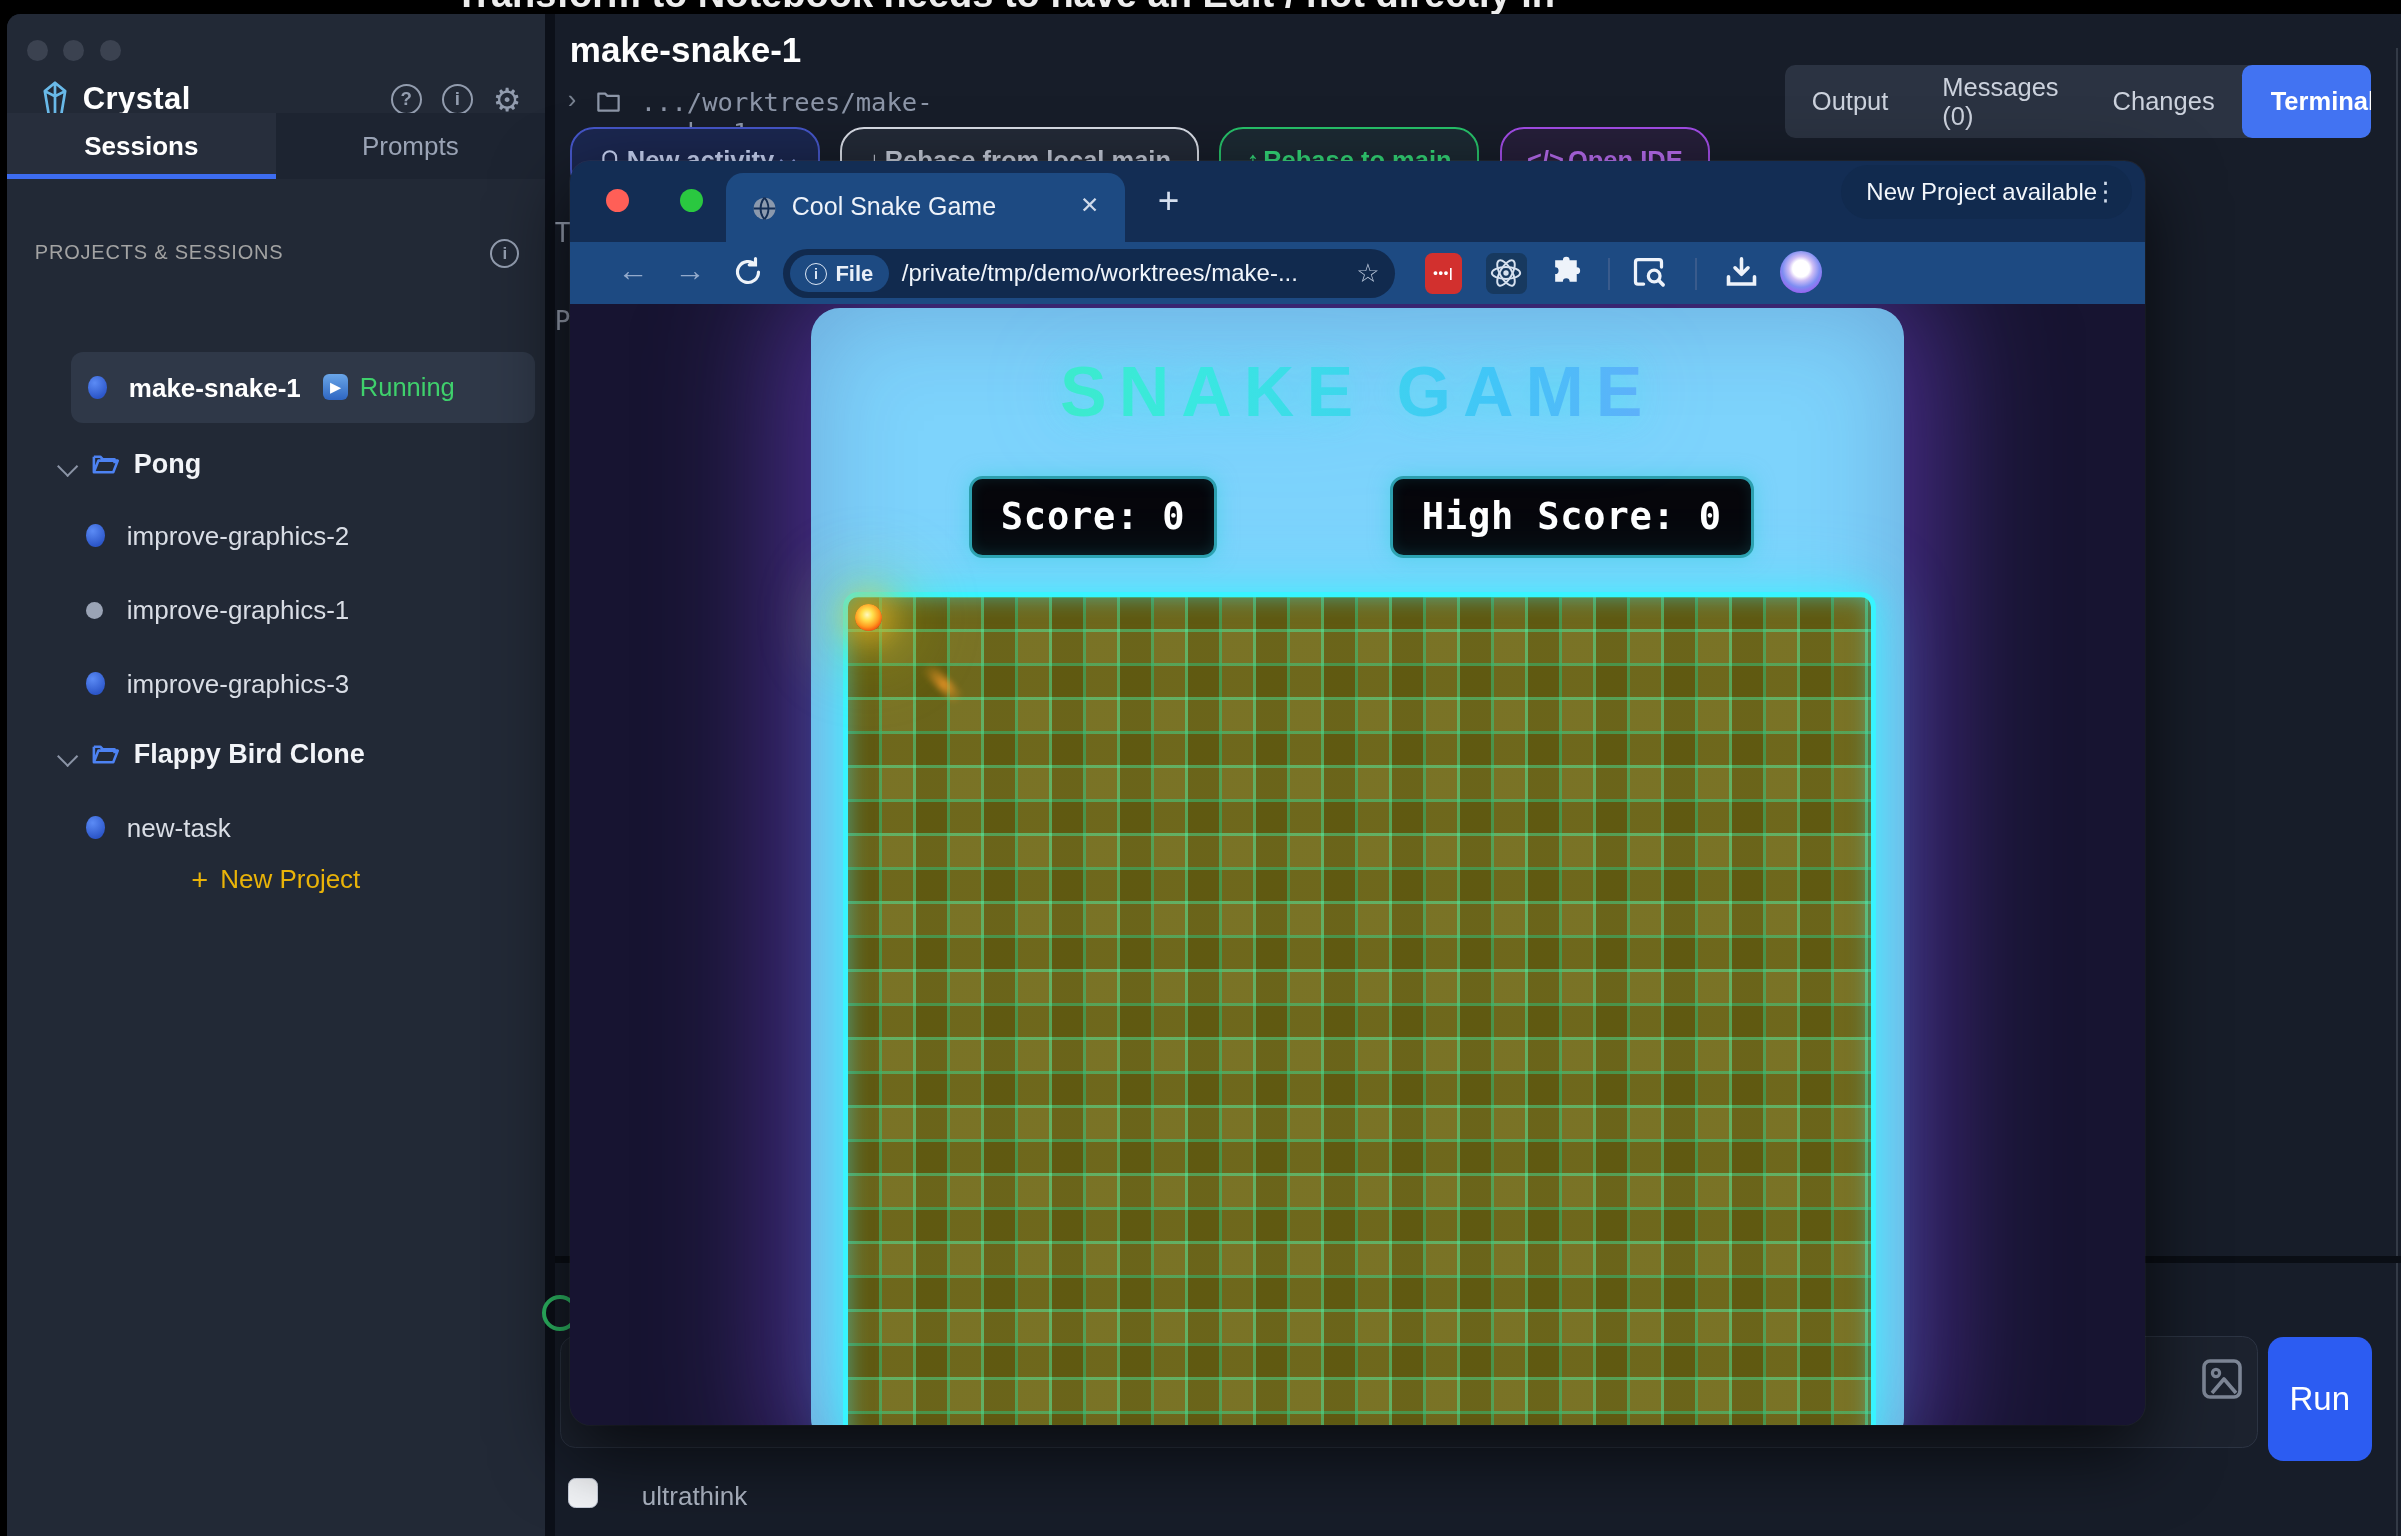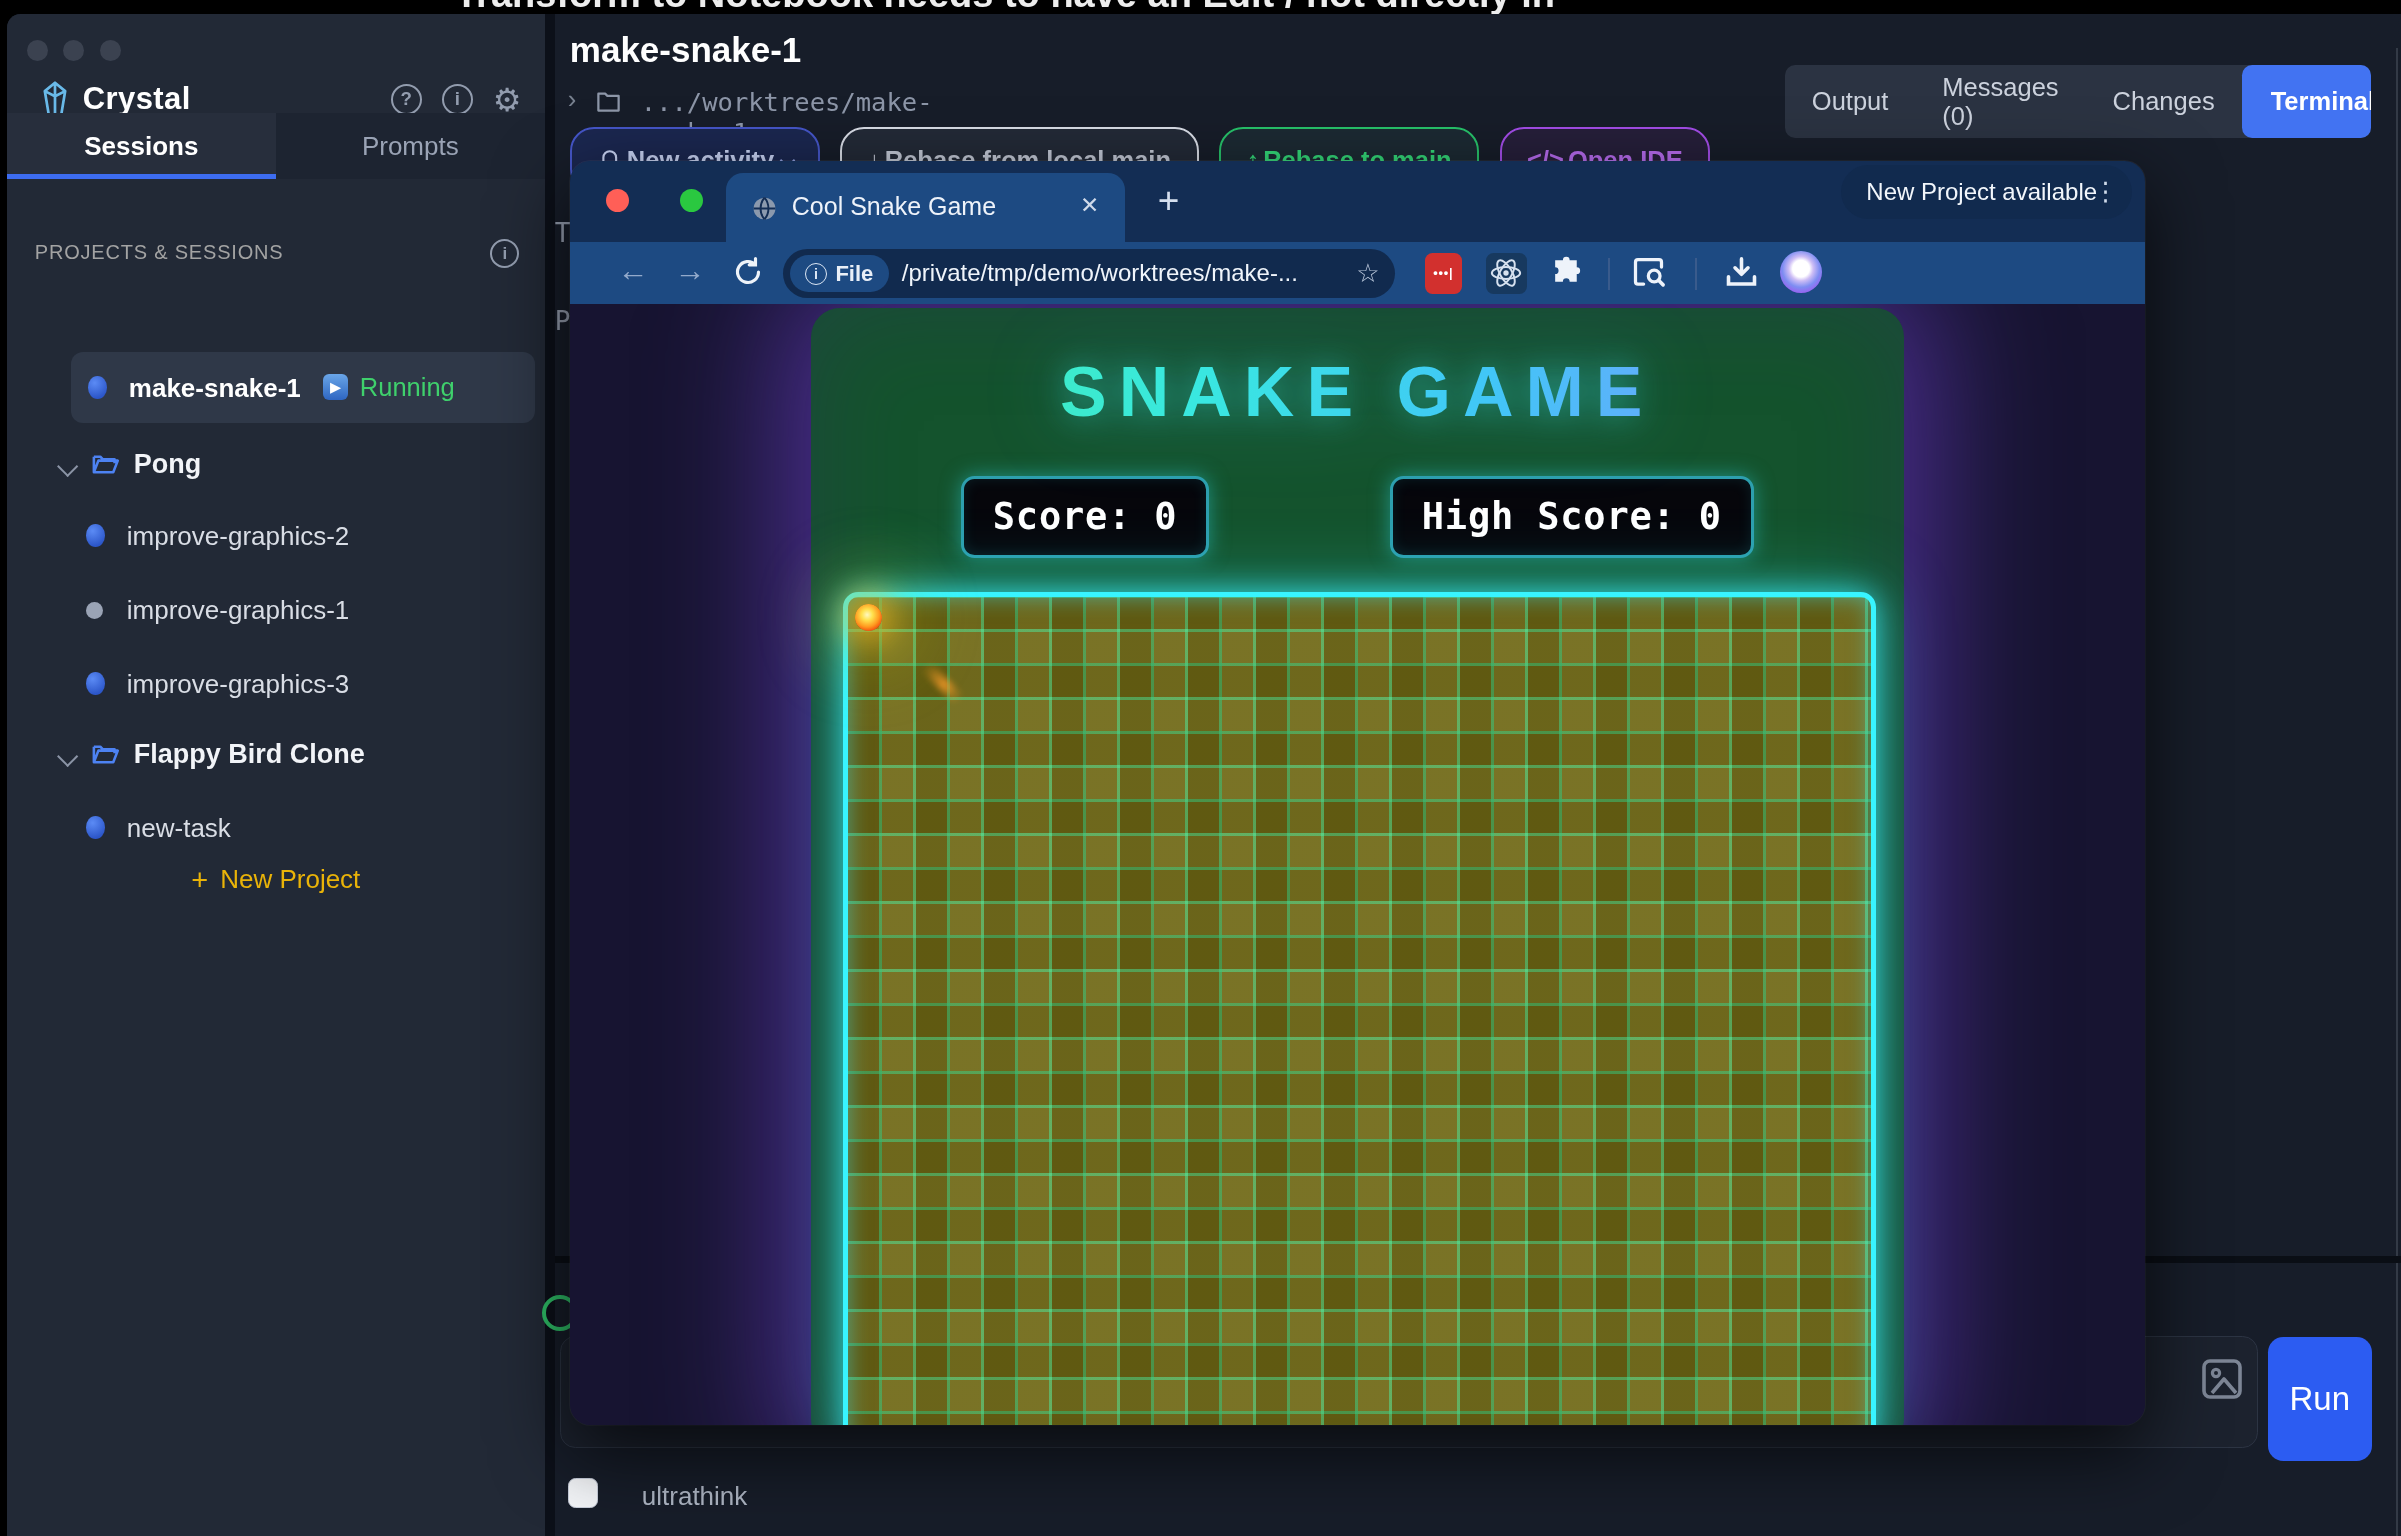--- a/index.html
+++ b/index.html
@@ -119,27 +119,27 @@
   .tb-svg{position:absolute;top:12px;}
   .tb-sep{position:absolute;top:15.3px;width:2.5px;height:32px;background:#3a5b8c;}
   .avatar{position:absolute;left:1210px;top:8.5px;width:42px;height:42px;border-radius:50%;
     background:radial-gradient(circle at 50% 42%,#ffffff 0 26%,#cdbdf5 38%,#7e8df2 58%,#9a5ff0 78%,#5a77e8 100%);}
   .update-pill{position:absolute;left:1271px;top:3.4px;width:291px;height:54px;border-radius:27px;background:#112a4e;
     display:flex;align-items:center;color:#f2f6fb;font-size:24px;padding-left:25.5px;}
   .kebab{position:absolute;right:13.6px;top:11px;font-size:25.5px;color:#cfdaea;}
 
   
   .page{position:absolute;left:0;top:143px;width:100%;height:1121px;background:#171431;overflow:hidden;}
-  .game-wrap{position:absolute;left:241px;top:3.4px;width:1093px;height:1139px;background:#14532d;
+  .game-wrap{position:absolute;left:241px;top:3.4px;width:1093px;height:1139px;background:#7dd3fc;
     border-radius:29px;box-shadow:0 0 127px 31px rgba(118,70,220,.55), inset 0 0 102px rgba(60,40,110,.25);}
   .game-title{margin-top:44px;text-align:center;font-size:70px;font-weight:800;letter-spacing:12px;
     background:linear-gradient(90deg,#42efa5 0%,#39e8e0 35%,#41c6f7 62%,#8e8bff 100%);
     -webkit-background-clip:text;background-clip:text;color:transparent;
     filter:drop-shadow(0 0 15.3px rgba(61,232,235,.45)) drop-shadow(0 0 39px rgba(61,200,255,.30));}
-  .scores{display:flex;justify-content:space-between;padding:0 150px;margin-top:44px;}
+  .scores{display:flex;justify-content:space-between;padding:0 150px;margin-top:44px;margin-left:8px;}
   .score-box{height:82px;border:3.4px solid #2d9fae;border-radius:13.6px;background:#06060b;
     display:flex;align-items:center;padding:0 29px;
     box-shadow:0 0 20.4px rgba(45,210,220,.5), inset 0 0 13.6px rgba(45,210,220,.12);}
   .score-text{font-family:"DejaVu Sans Mono",monospace;font-weight:700;font-size:37px;color:#fff;letter-spacing:0.8px;}
   .board{position:absolute;left:32px;top:284px;width:1033px;height:858px;border:5.1px solid #38f4ff;border-radius:15.3px;
     background-color:#6e6713;
     background-image:
       repeating-linear-gradient(90deg, rgba(0,0,0,.08) 0 34px, rgba(255,255,255,.045) 34px 68px),
       repeating-linear-gradient(0deg, rgba(0,0,0,.06) 0 34px, rgba(255,255,255,.04) 34px 68px),
       repeating-linear-gradient(90deg, transparent 0 31px, rgba(61,234,150,.5) 31px 34px),

